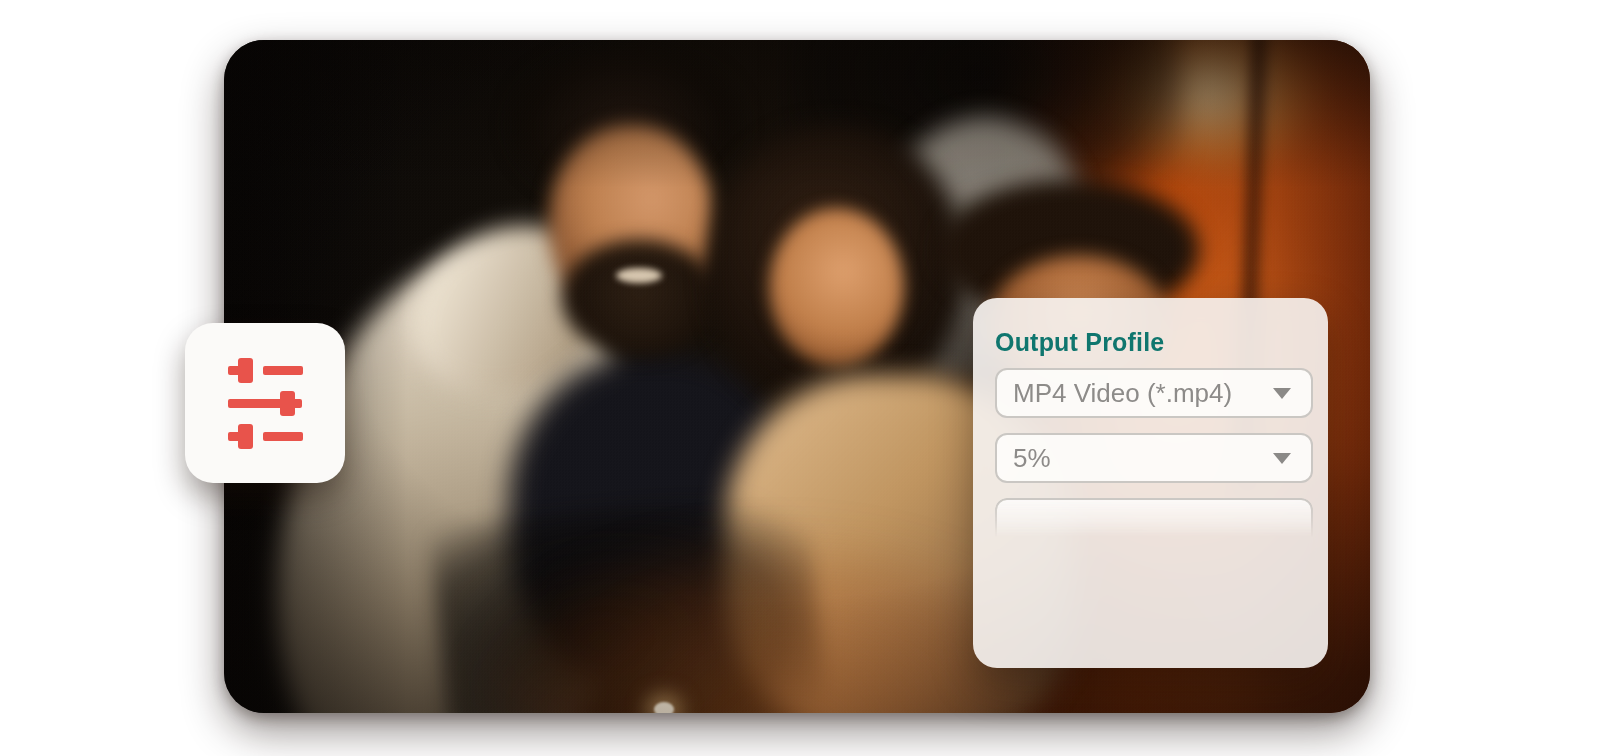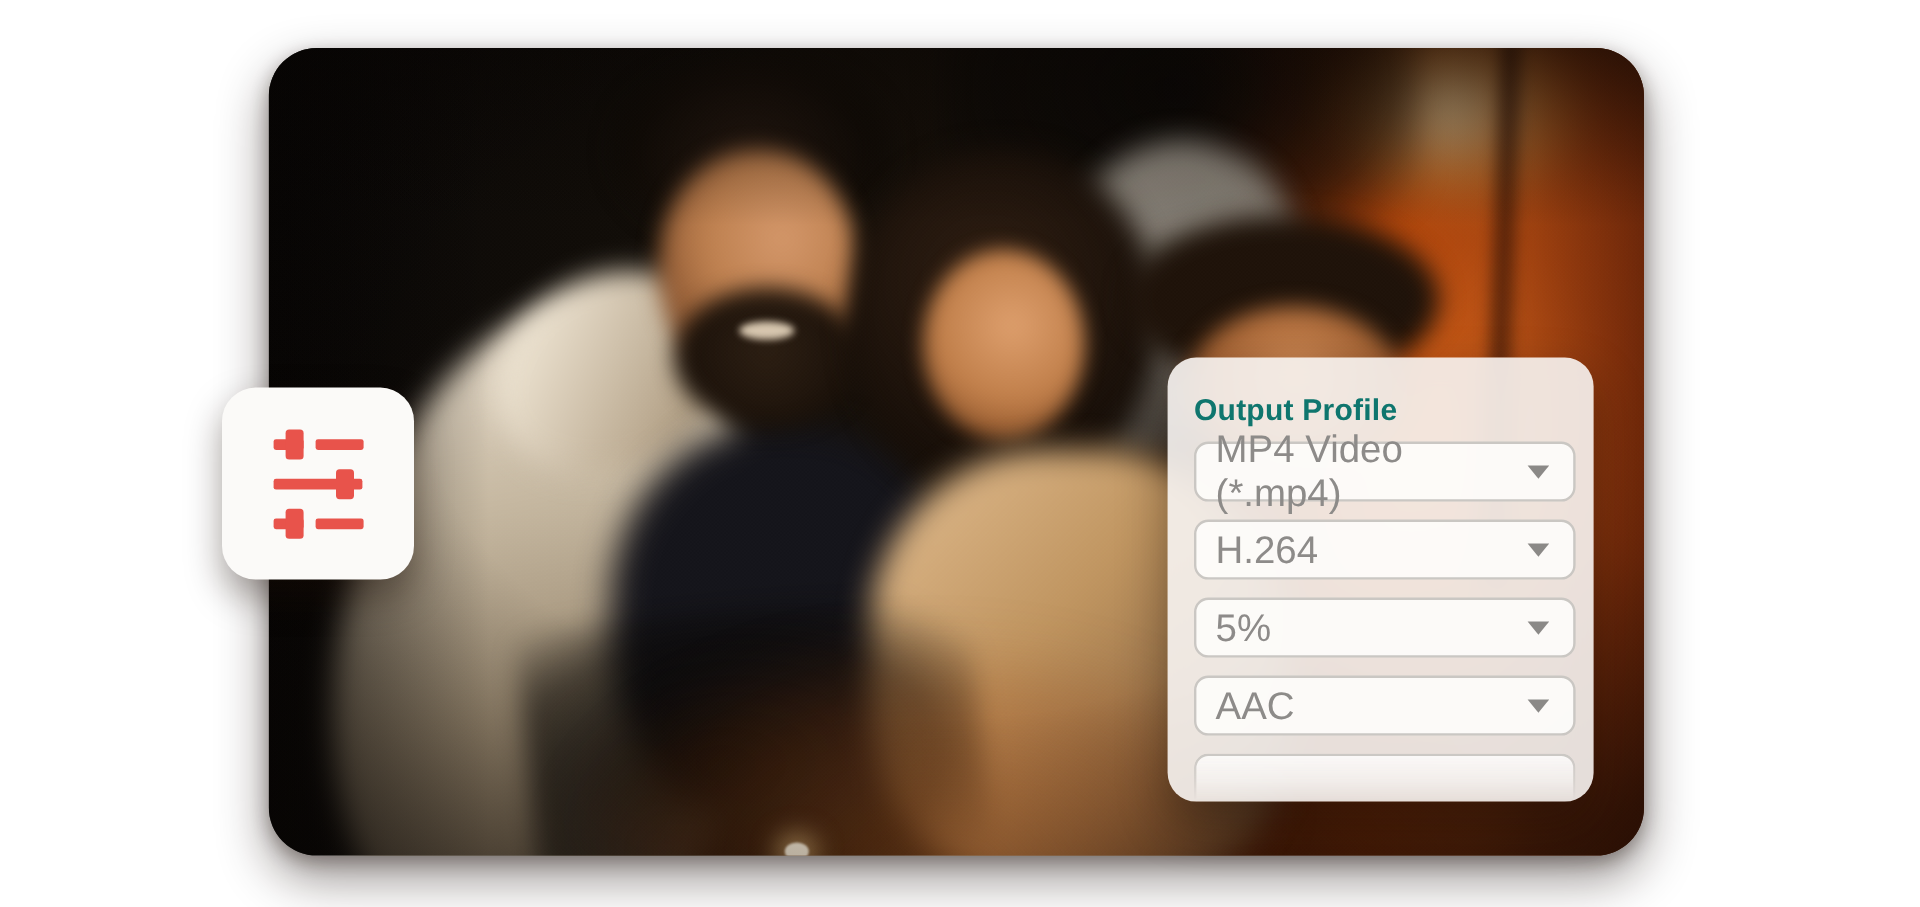--- a/index.html
+++ b/index.html
@@ -117,21 +117,21 @@
     font-size: 25px; font-weight: 700; color: #0f766e;
     height: 32px; line-height: 32px; margin-bottom: 10px; letter-spacing: 0.2px;
   }
   .dropdown {
     height: 50px; box-sizing: border-box; margin-bottom: 15px;
     border: 2px solid #cac7c3; border-radius: 12px;
     background: rgba(253,252,251,0.92);
     display: flex; align-items: center; justify-content: space-between;
     padding: 0 20px 0 16px; cursor: default;
   }
-  .dropdown-value { font-size: 32px; color: #8d8b89; }
+  .dropdown-value { font-size: 26px; color: #8d8b89; }
   .caret {
     width: 0; height: 0;
     border-left: 9px solid transparent; border-right: 9px solid transparent;
     border-top: 11px solid #8b8987; flex: 0 0 auto;
   }
   .dropdown--partial {
     margin-bottom: 0;
     -webkit-mask-image: linear-gradient(180deg, #000 0%, rgba(0,0,0,0.55) 45%, transparent 78%);
     mask-image: linear-gradient(180deg, #000 0%, rgba(0,0,0,0.55) 45%, transparent 78%);
   }
@@ -185,33 +185,25 @@
   </div>
 
   <div class="profile-panel">
     <div class="panel-title">Output Profile</div>
 
     <div class="dropdown">
       <span class="dropdown-value">MP4 Video (*.mp4)</span>
       <span class="caret"></span>
     </div>
 
-    <div class="dropdown">
-      <span class="dropdown-value">H.264</span>
-      <span class="caret"></span>
-    </div>
 
     <div class="dropdown">
       <span class="dropdown-value">5%</span>
       <span class="caret"></span>
     </div>
 
-    <div class="dropdown">
-      <span class="dropdown-value">AAC</span>
-      <span class="caret"></span>
-    </div>
 
     <div class="dropdown dropdown--partial">
       <span class="dropdown-value"></span>
     </div>
   </div>
 
 </div>
 
 </body></html>

